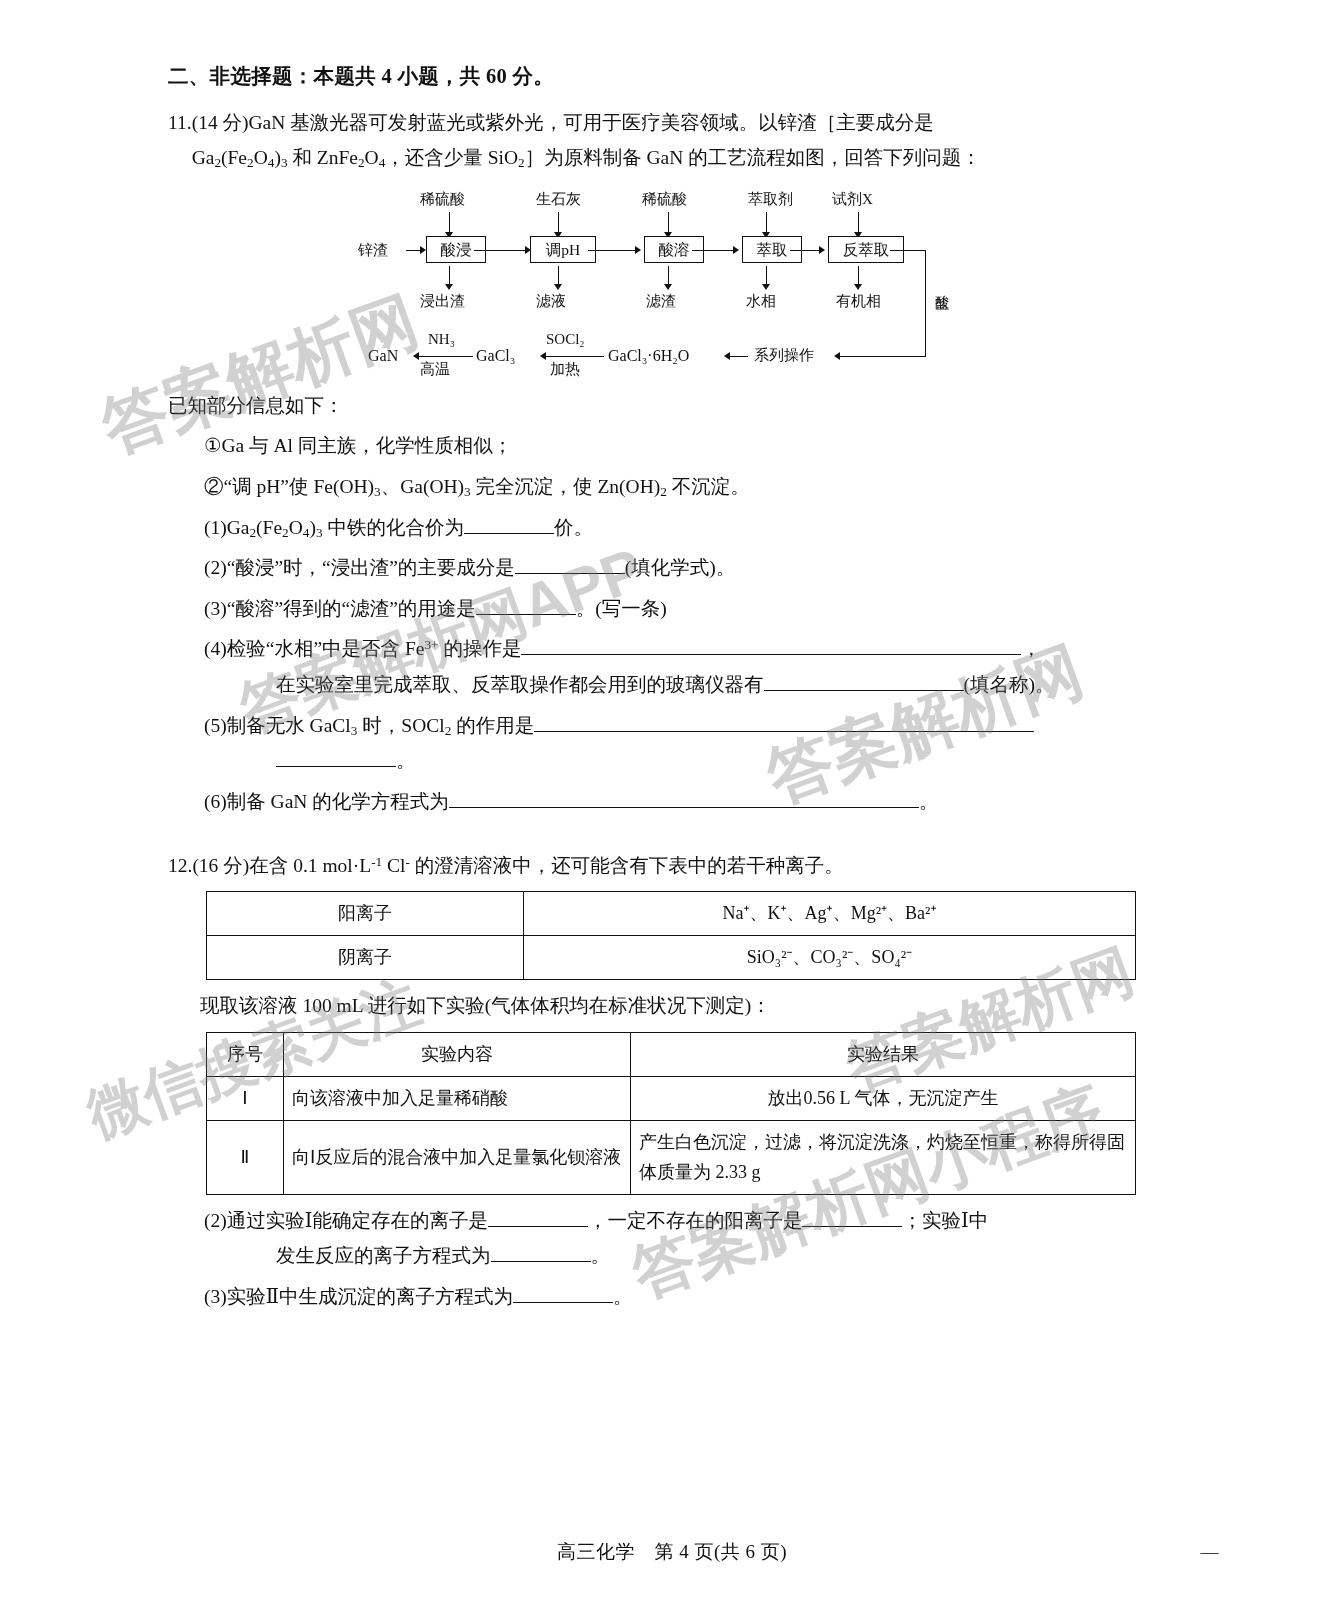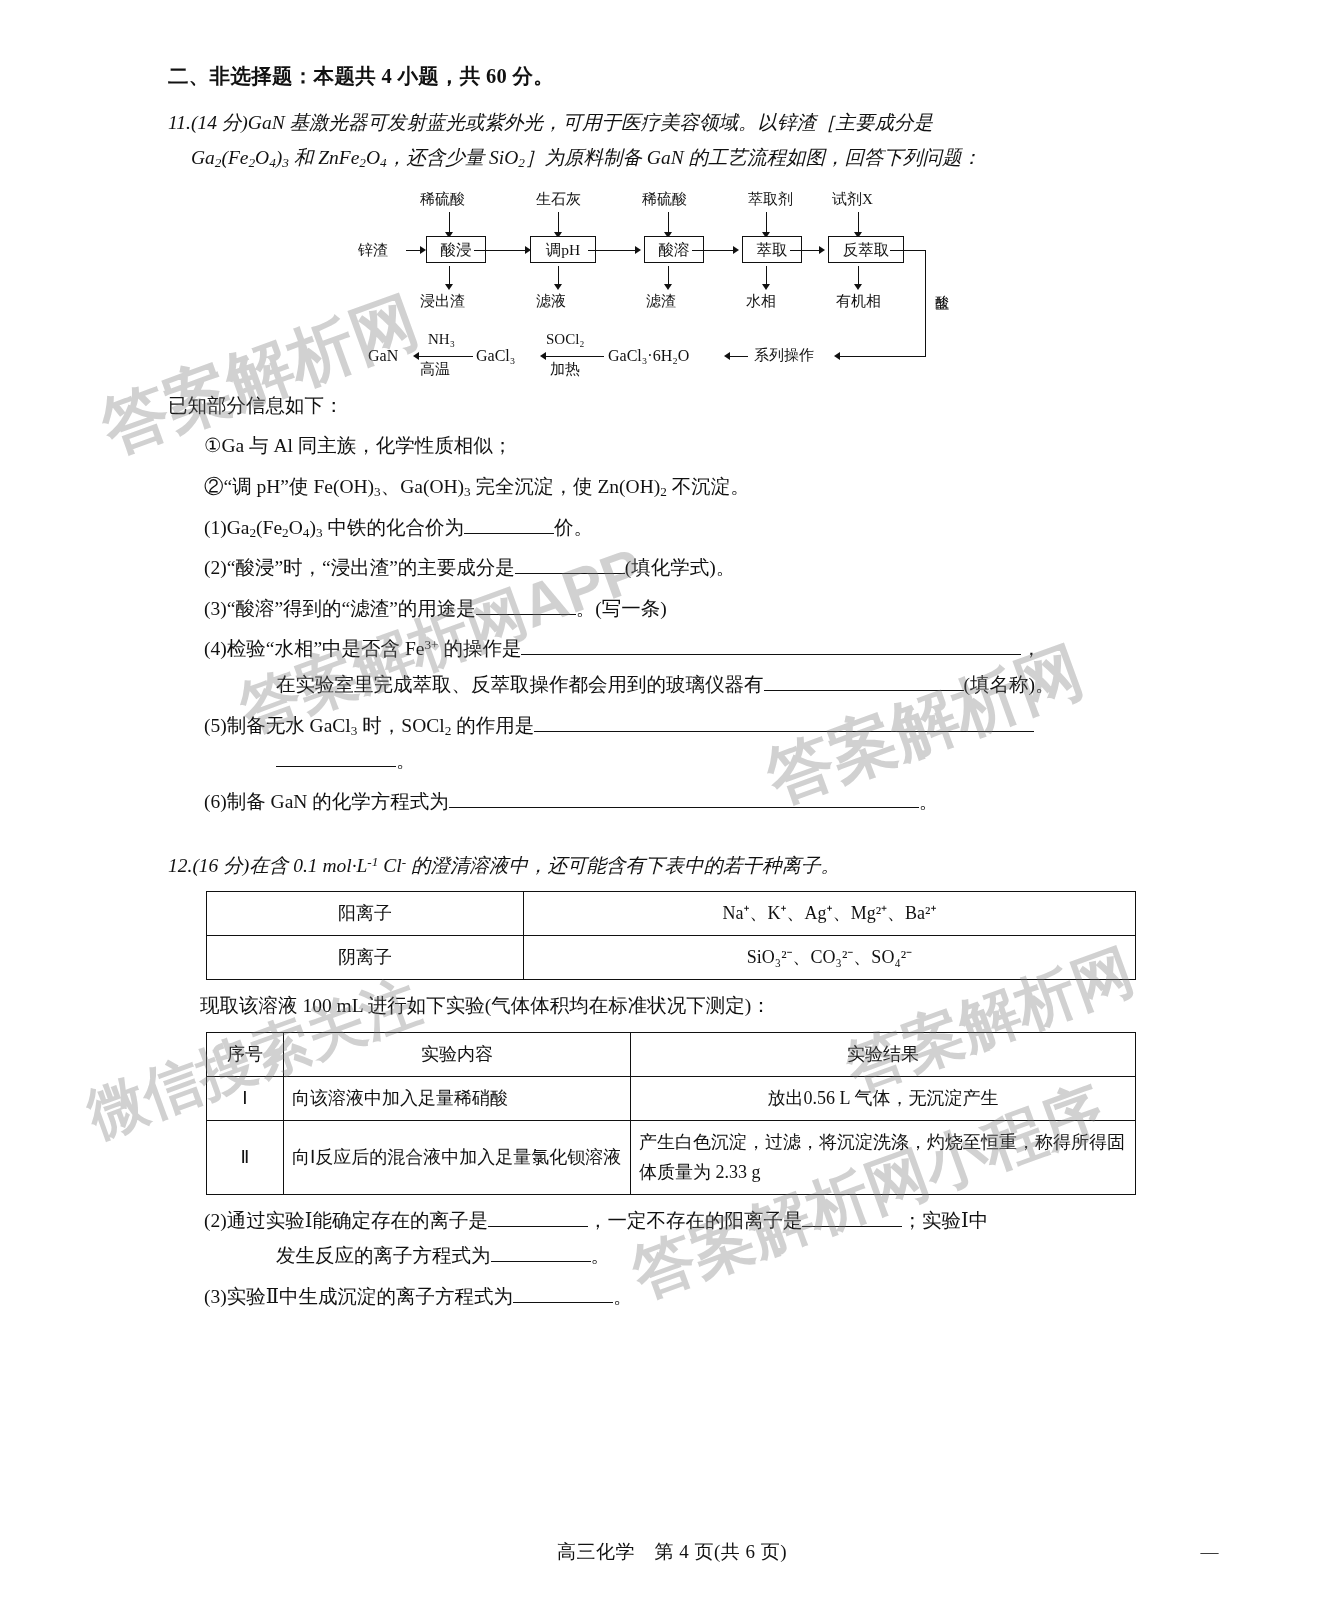--- a/index.html
+++ b/index.html
@@ -25,21 +25,20 @@
   }
   .sec-title{
     font-weight:bold;
     font-size:20.5px;
     margin-bottom:14px;
     letter-spacing:.3px;
   }
   .q{
     display:flex;
     margin-bottom:2px;
-    font-style:italic;
   }
   .q .num{
     white-space:nowrap;
   }
   .q .body{flex:1;}
   .para{ margin:6px 0; }
   .sub{ margin:9px 0 9px 36px; }
   .sub-ind{ margin-left:72px; }
   sub{font-size:.68em; vertical-align:-0.25em;}
   sup{font-size:.68em; vertical-align:0.45em;}

